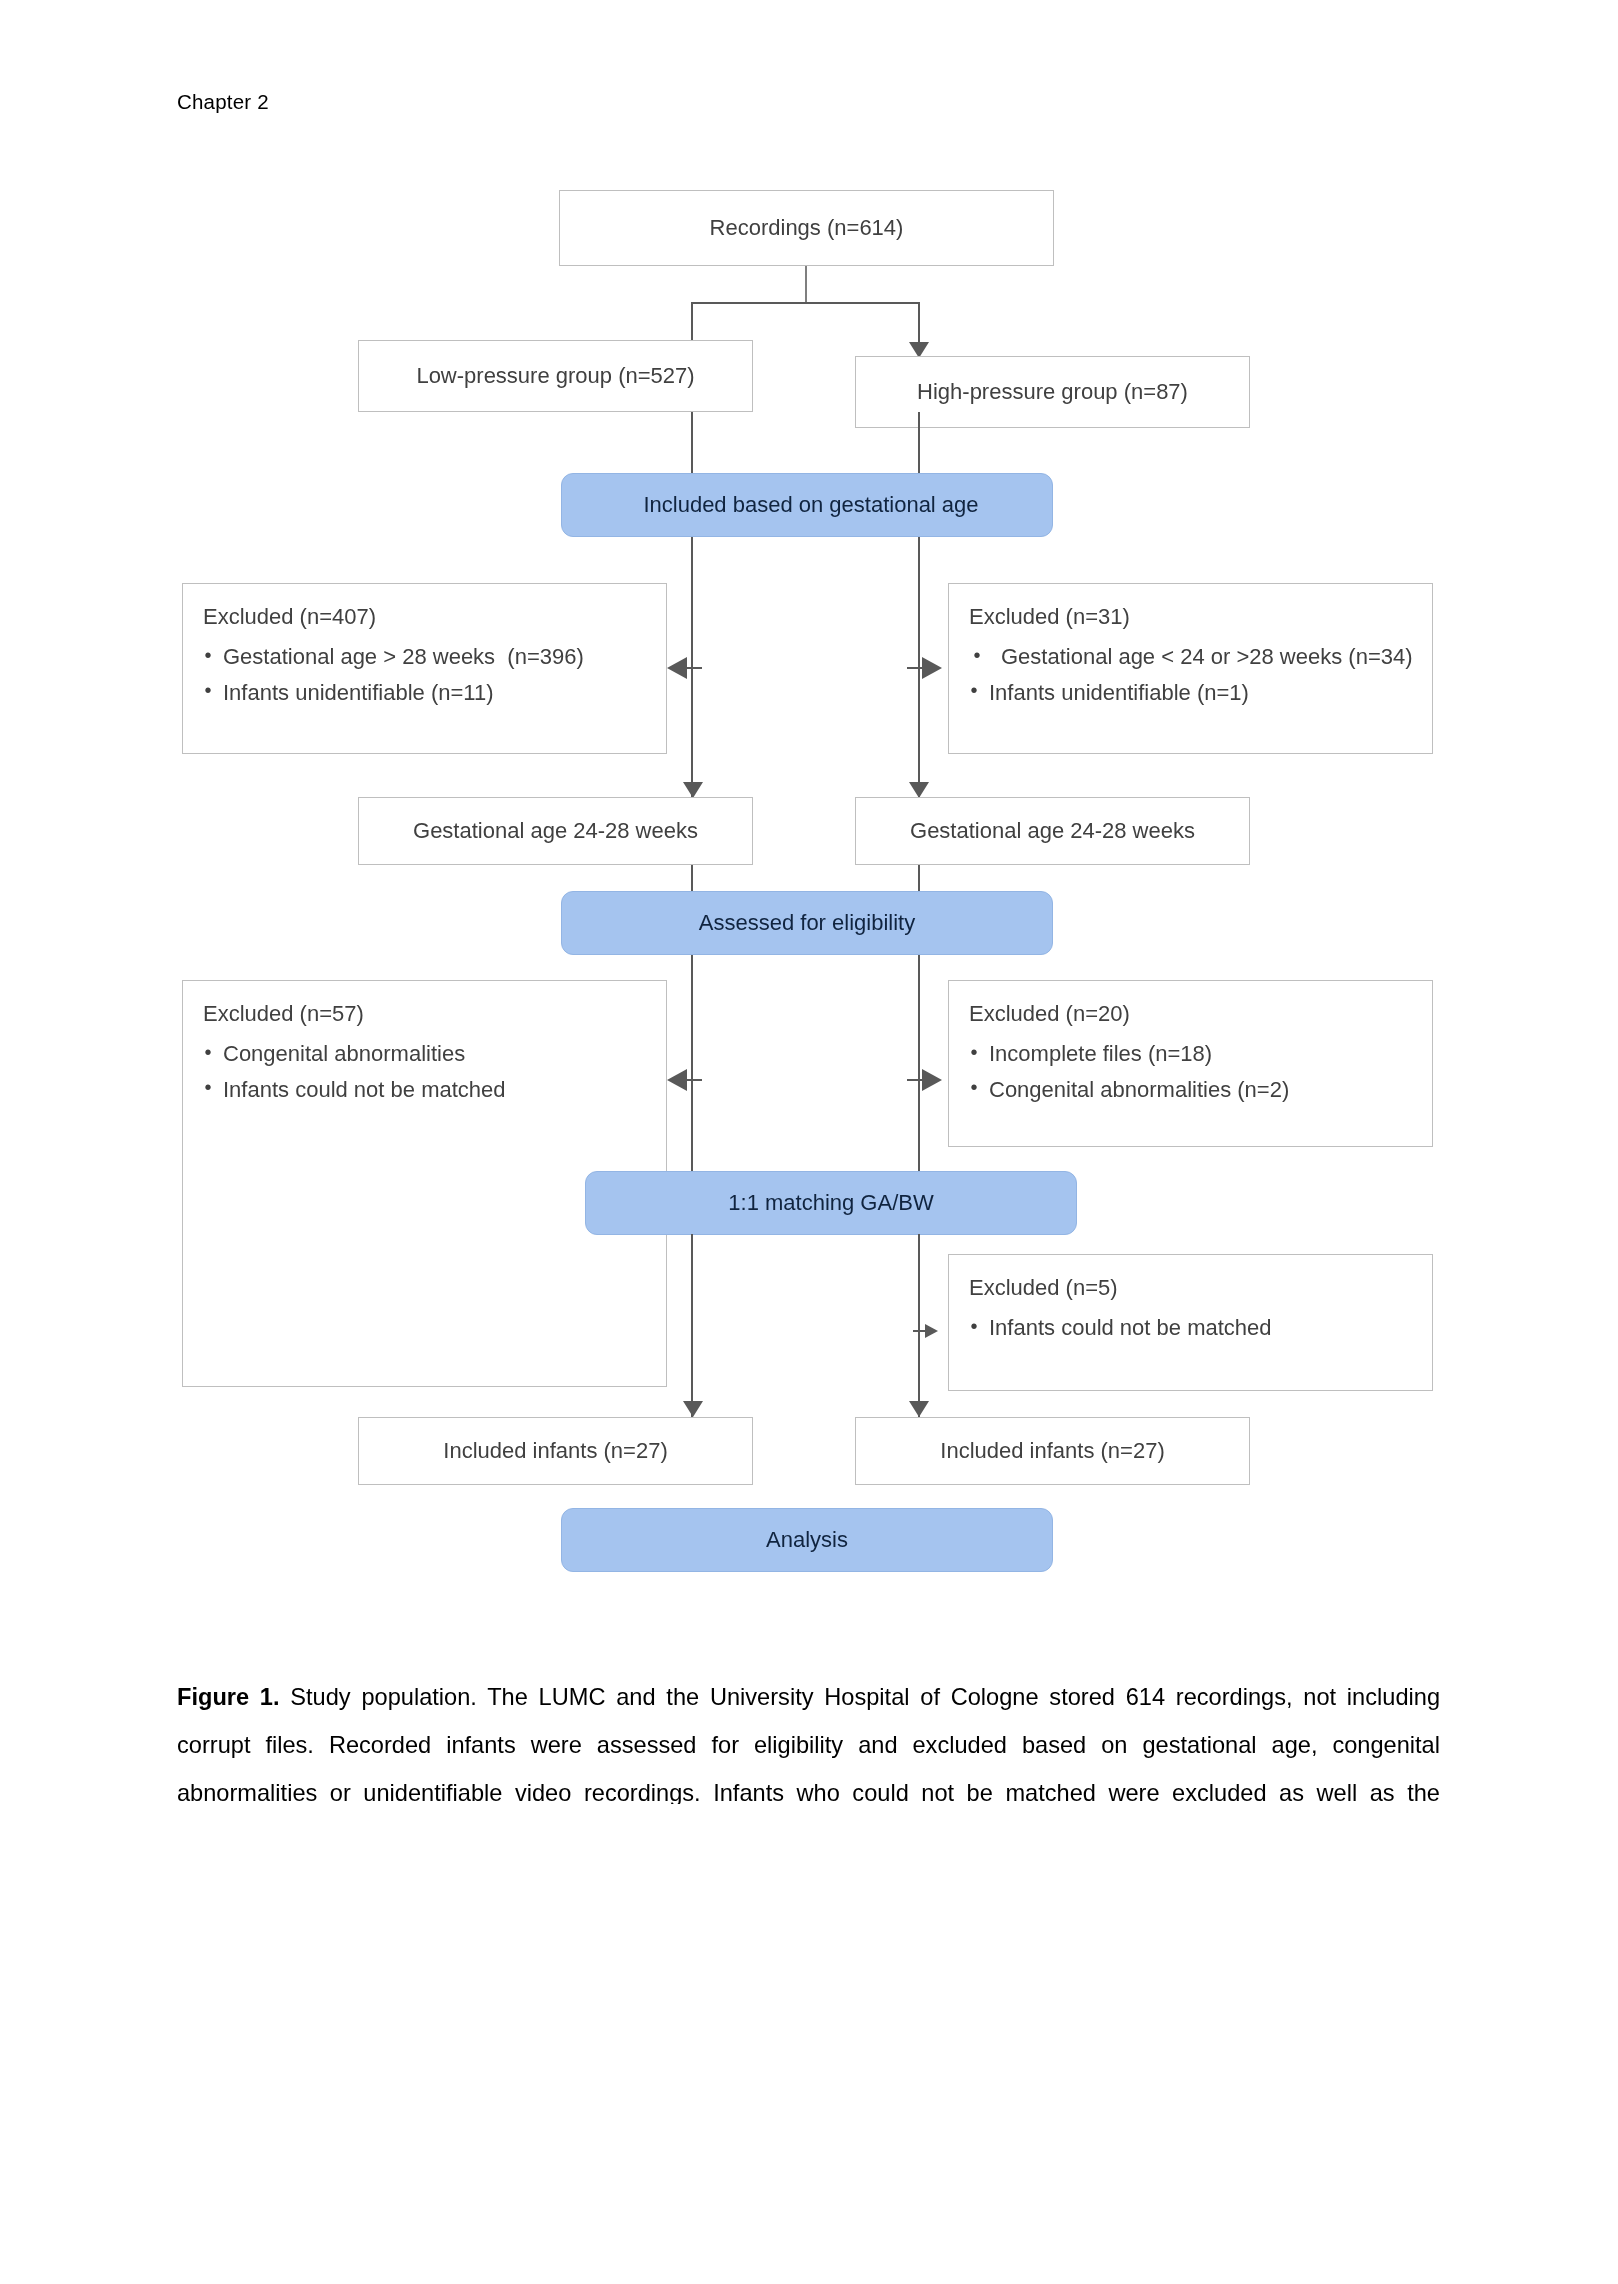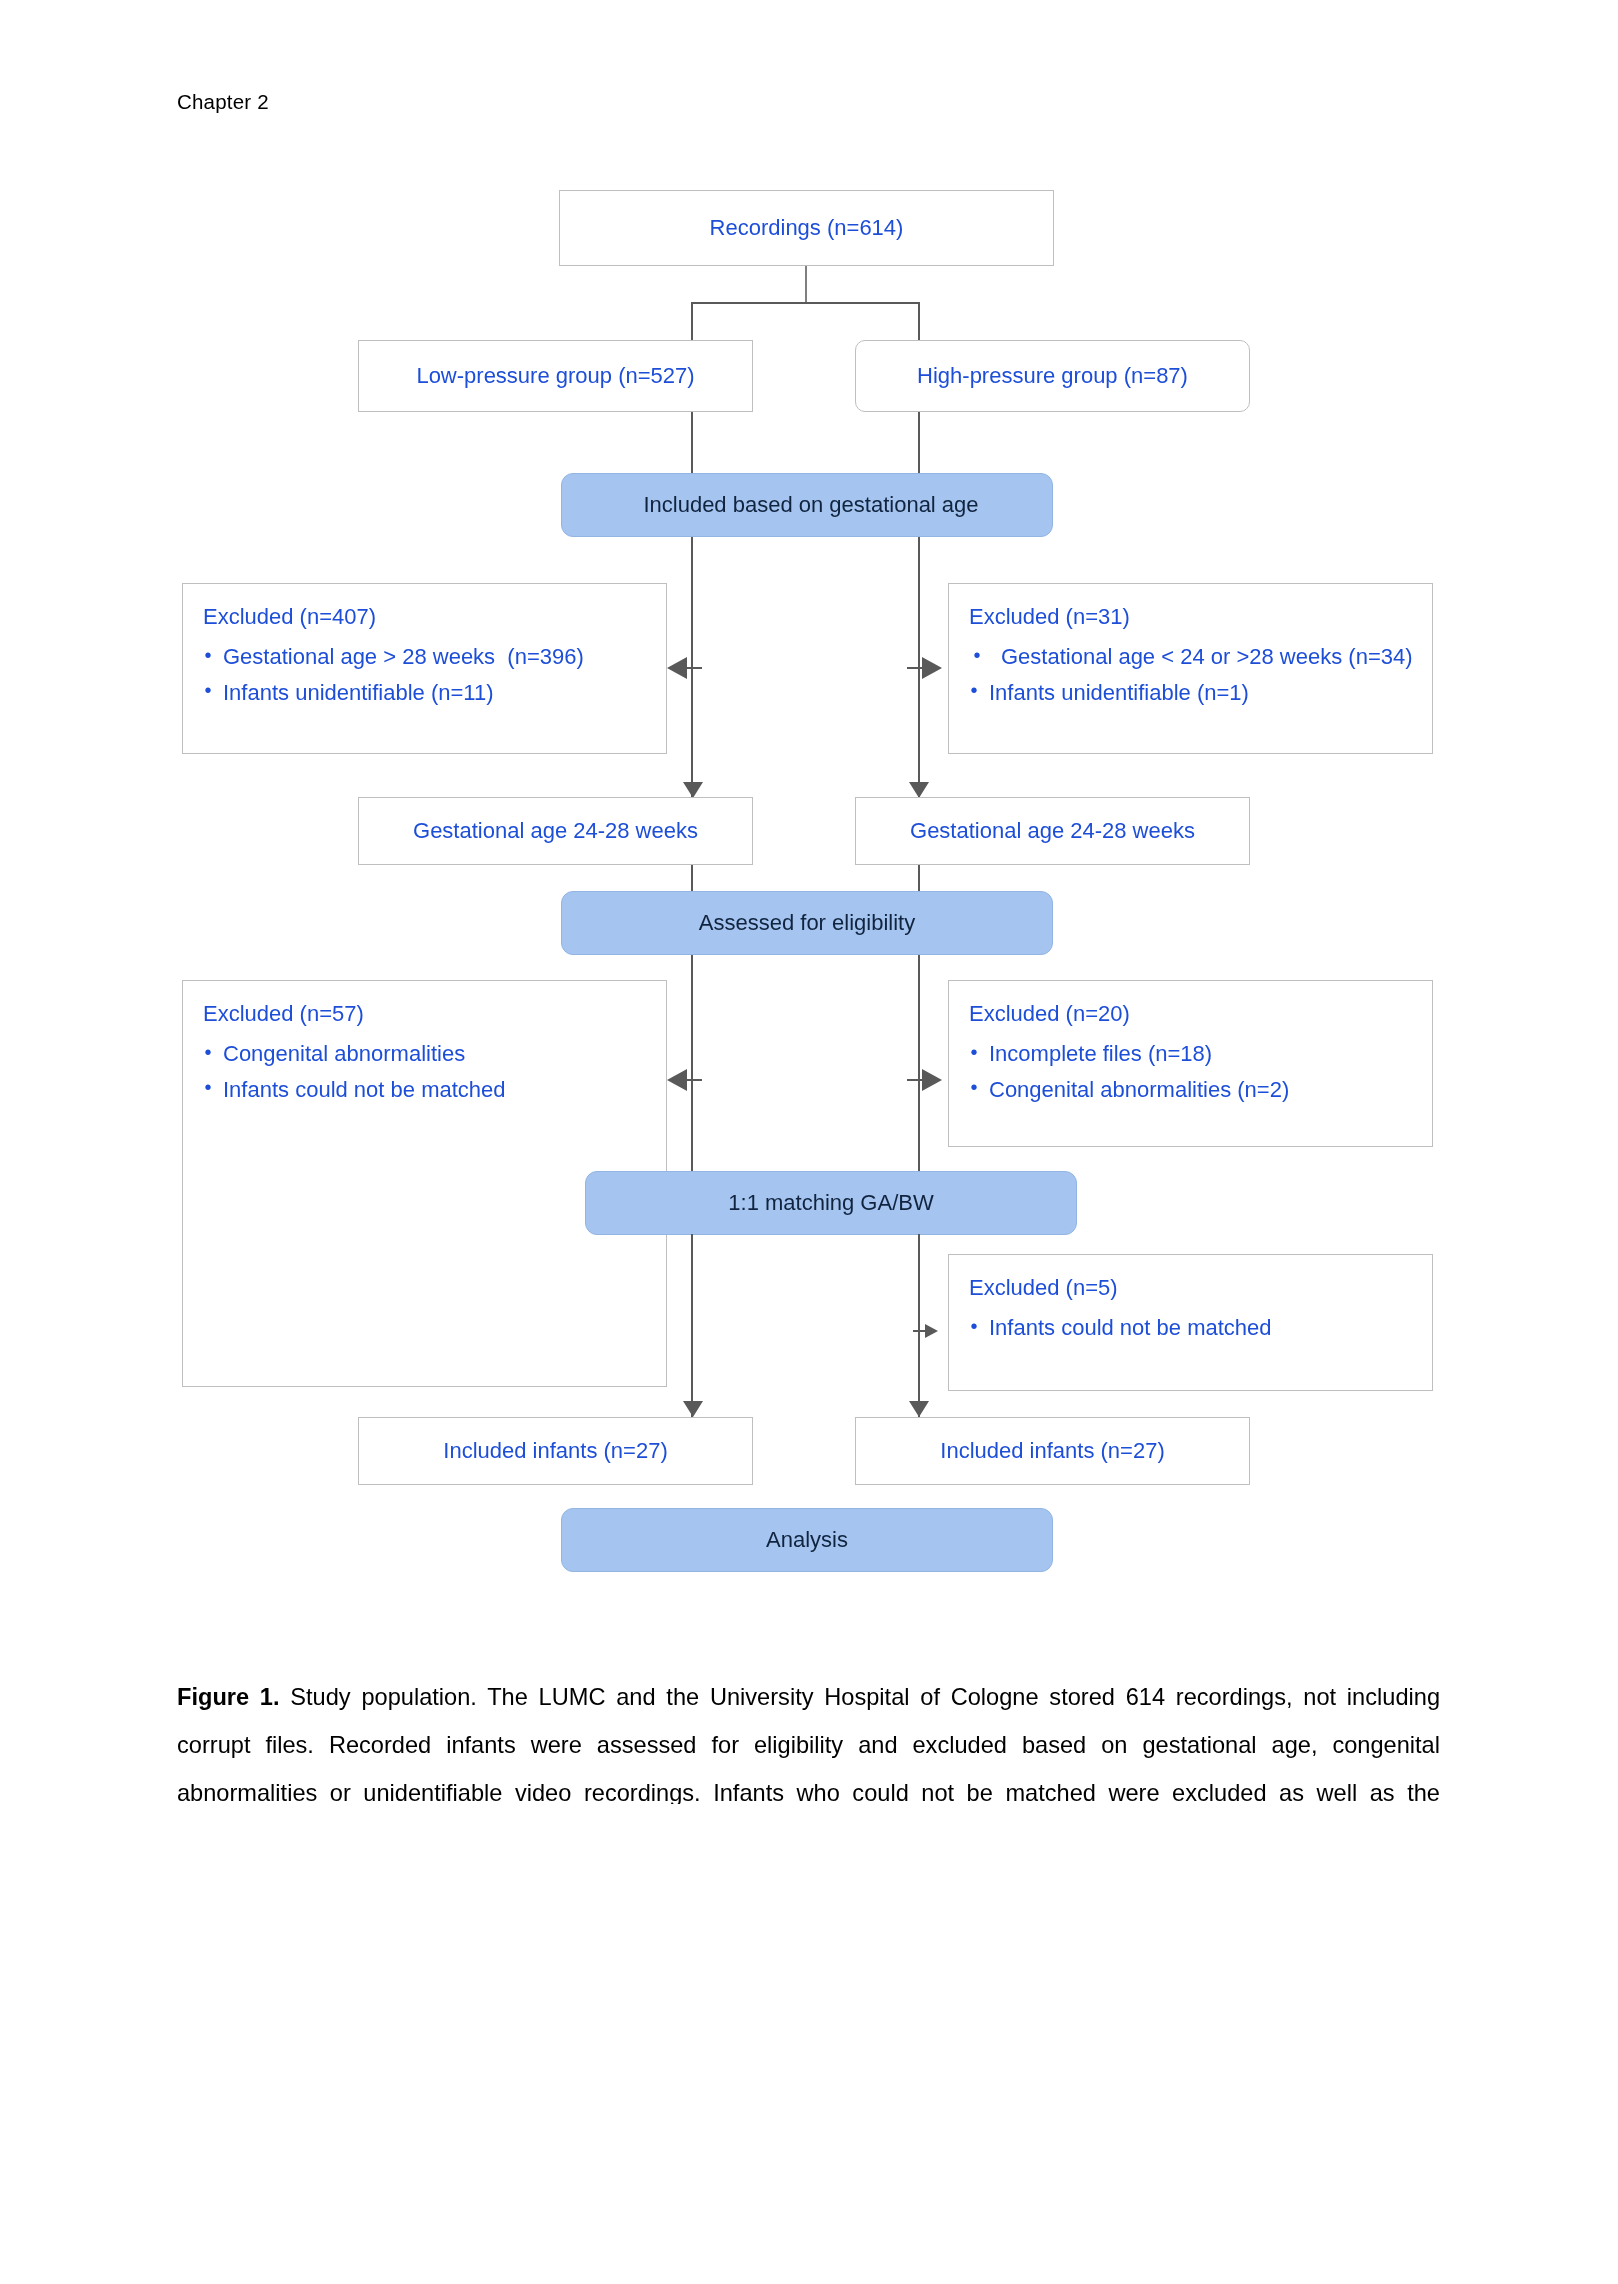--- a/index.html
+++ b/index.html
@@ -41,21 +41,21 @@
   
   .node {
     position: absolute;
     box-sizing: border-box;
     display: flex;
     align-items: center;
     justify-content: center;
     text-align: center;
     font-size: 22px;
     line-height: 1.25;
-    color: #1d4ed8;
+    color: #404040;
   }
   .node.plain {
     background: #ffffff;
     border: 1.5px solid #bfbfbf;
   }
   .node.process {
     background: #a5c4ef;
     border: 0.8px solid #93b5e4;
     border-radius: 12px;
     color: #10243f;
@@ -182,21 +182,21 @@
     <div class="vline light" style="left:805px; top:266px; height:38px;"></div>
     <div class="hline" style="left:691px; top:302px; width:228px;"></div>
     <div class="vline" style="left:691px; top:302px; height:45px;"></div>
     <div class="arrow-down" style="left:683px; top:342px;"></div>
     <div class="vline" style="left:918px; top:302px; height:45px;"></div>
     <div class="arrow-down" style="left:909px; top:342px;"></div>
 
     <div class="node plain" style="left:358px; top:340px; width:395px; height:72px;">
       <span>Low-pressure group (n=527)</span>
     </div>
-    <div class="node plain" style="left:855px; top:340px; width:395px; height:72px;border-radius:10px;">
+    <div class="node plain" style="left:855px; top:356px; width:395px; height:72px;">
       <span>High-pressure group (n=87)</span>
     </div>
 
     <div class="vline" style="left:691px; top:412px; height:63px;"></div>
     <div class="vline" style="left:918px; top:412px; height:63px;"></div>
 
     <div class="node process" style="left:561px; top:473px; width:492px; height:64px;padding-left:8px;">
       <span>Included based on gestational age</span>
     </div>
 

